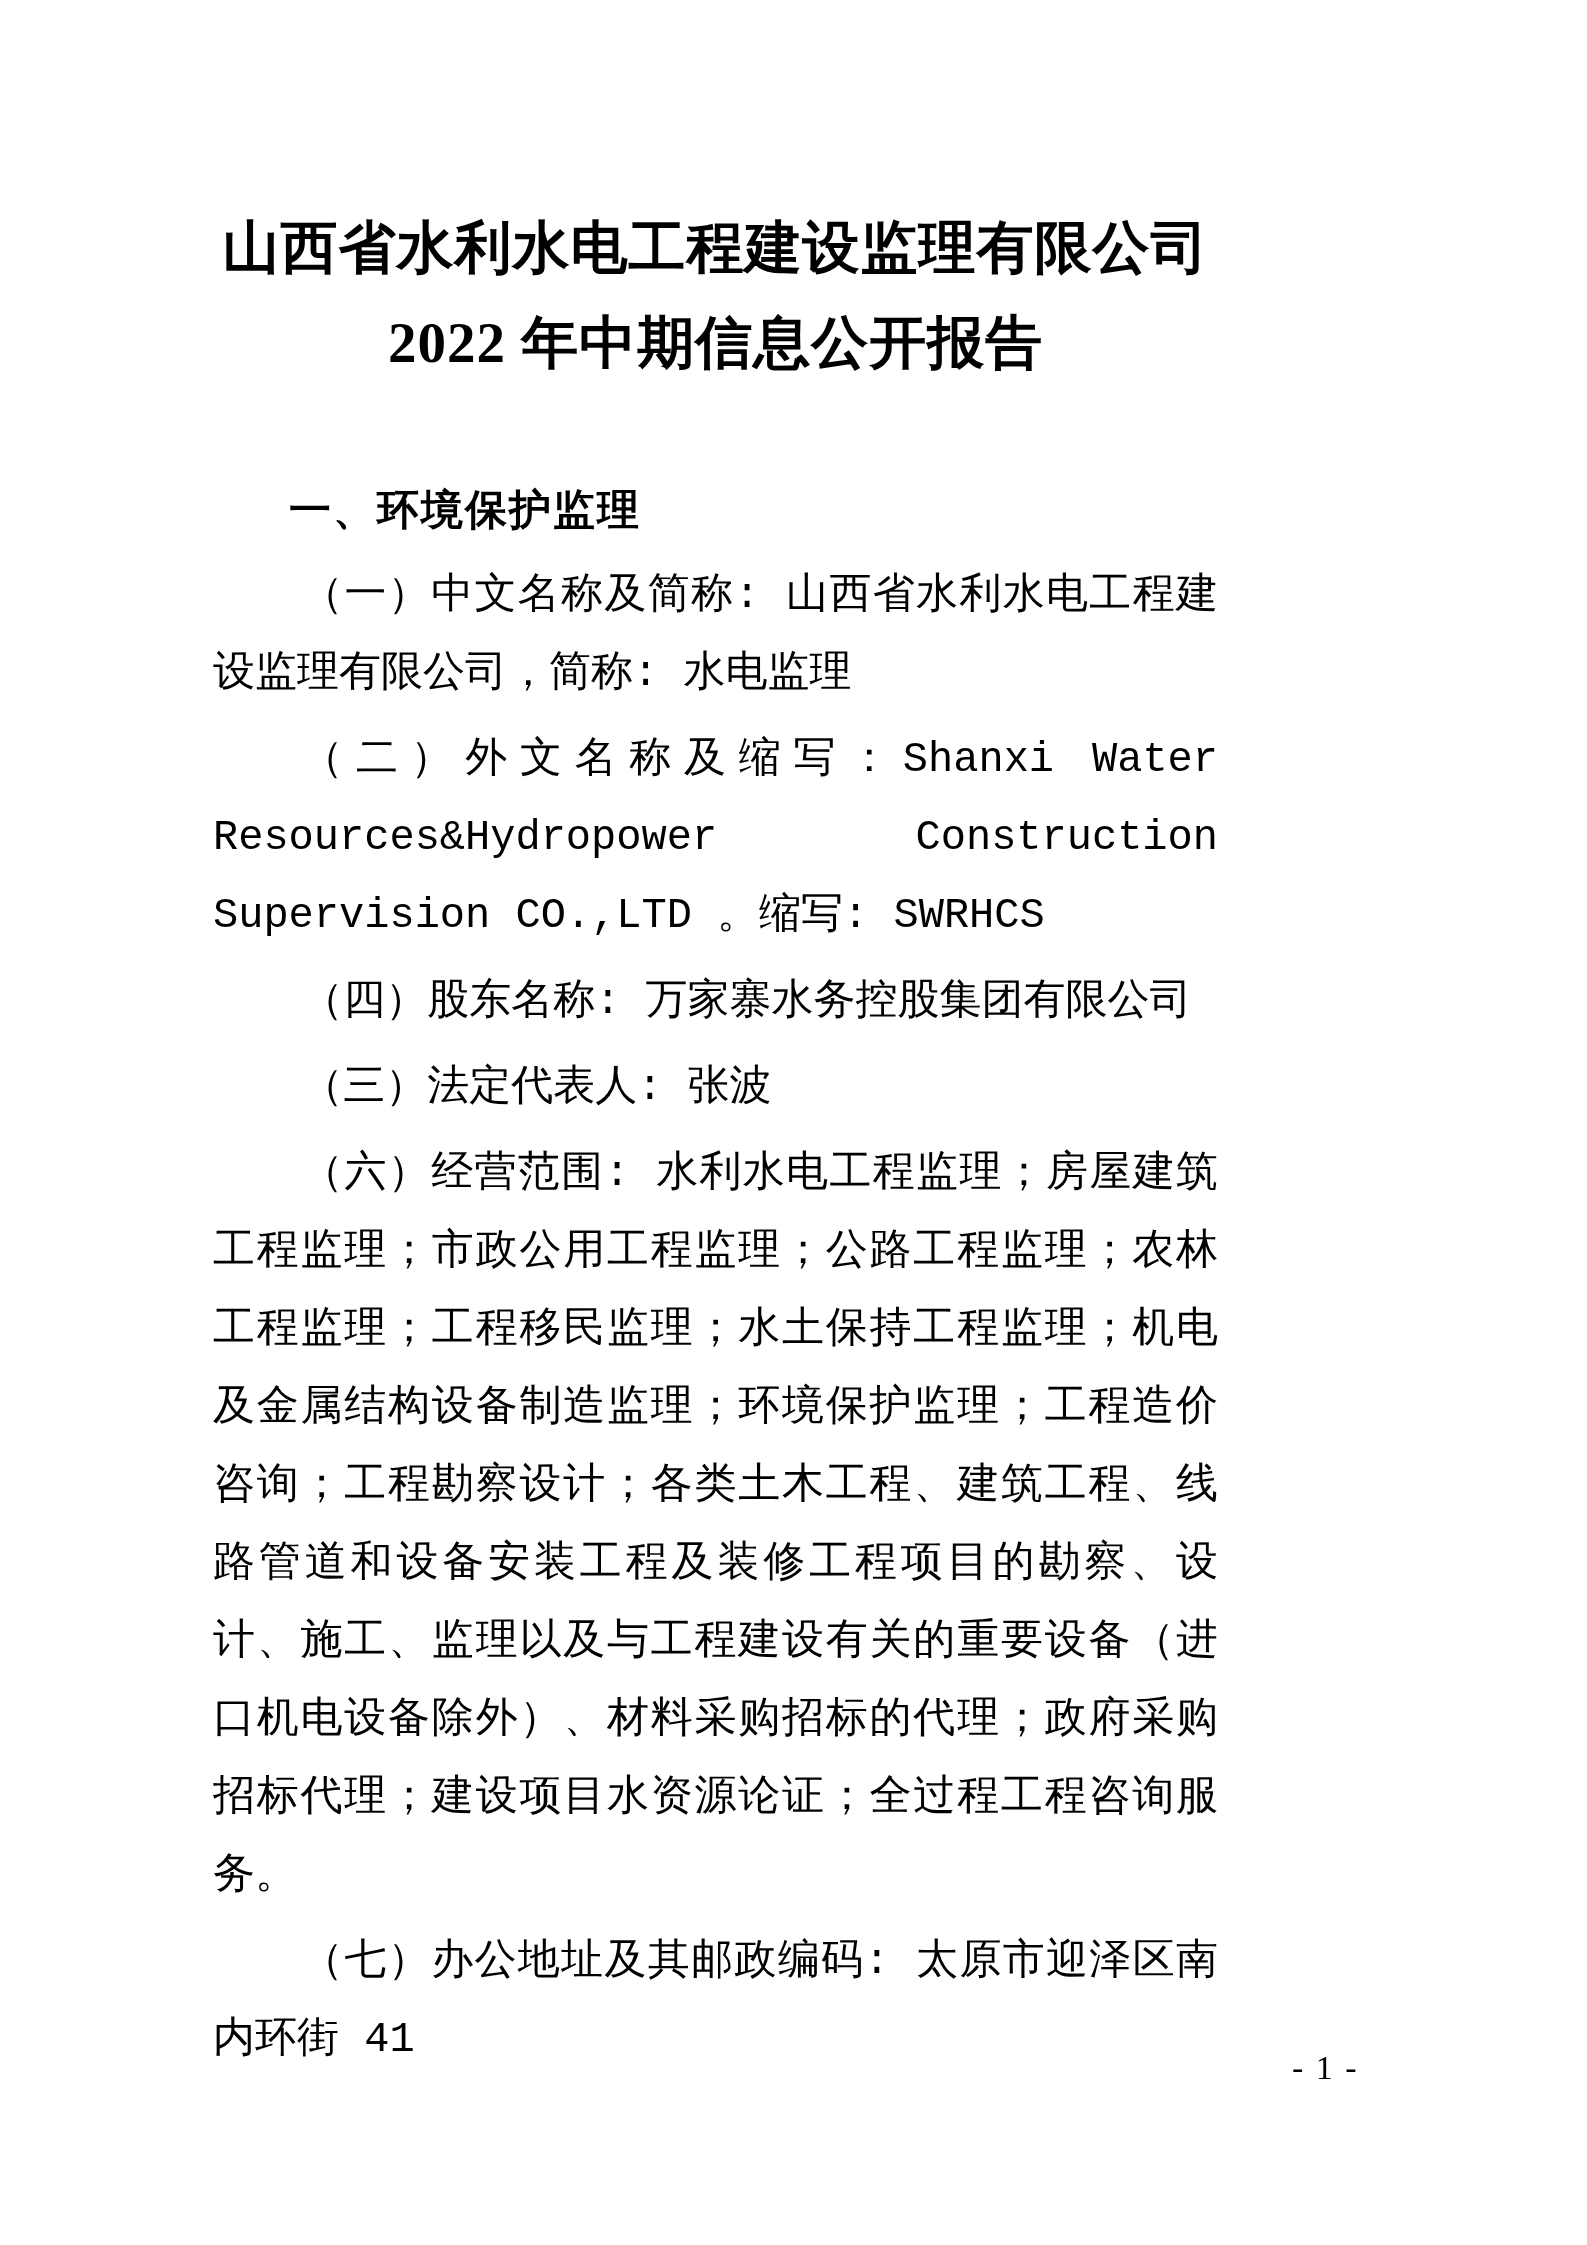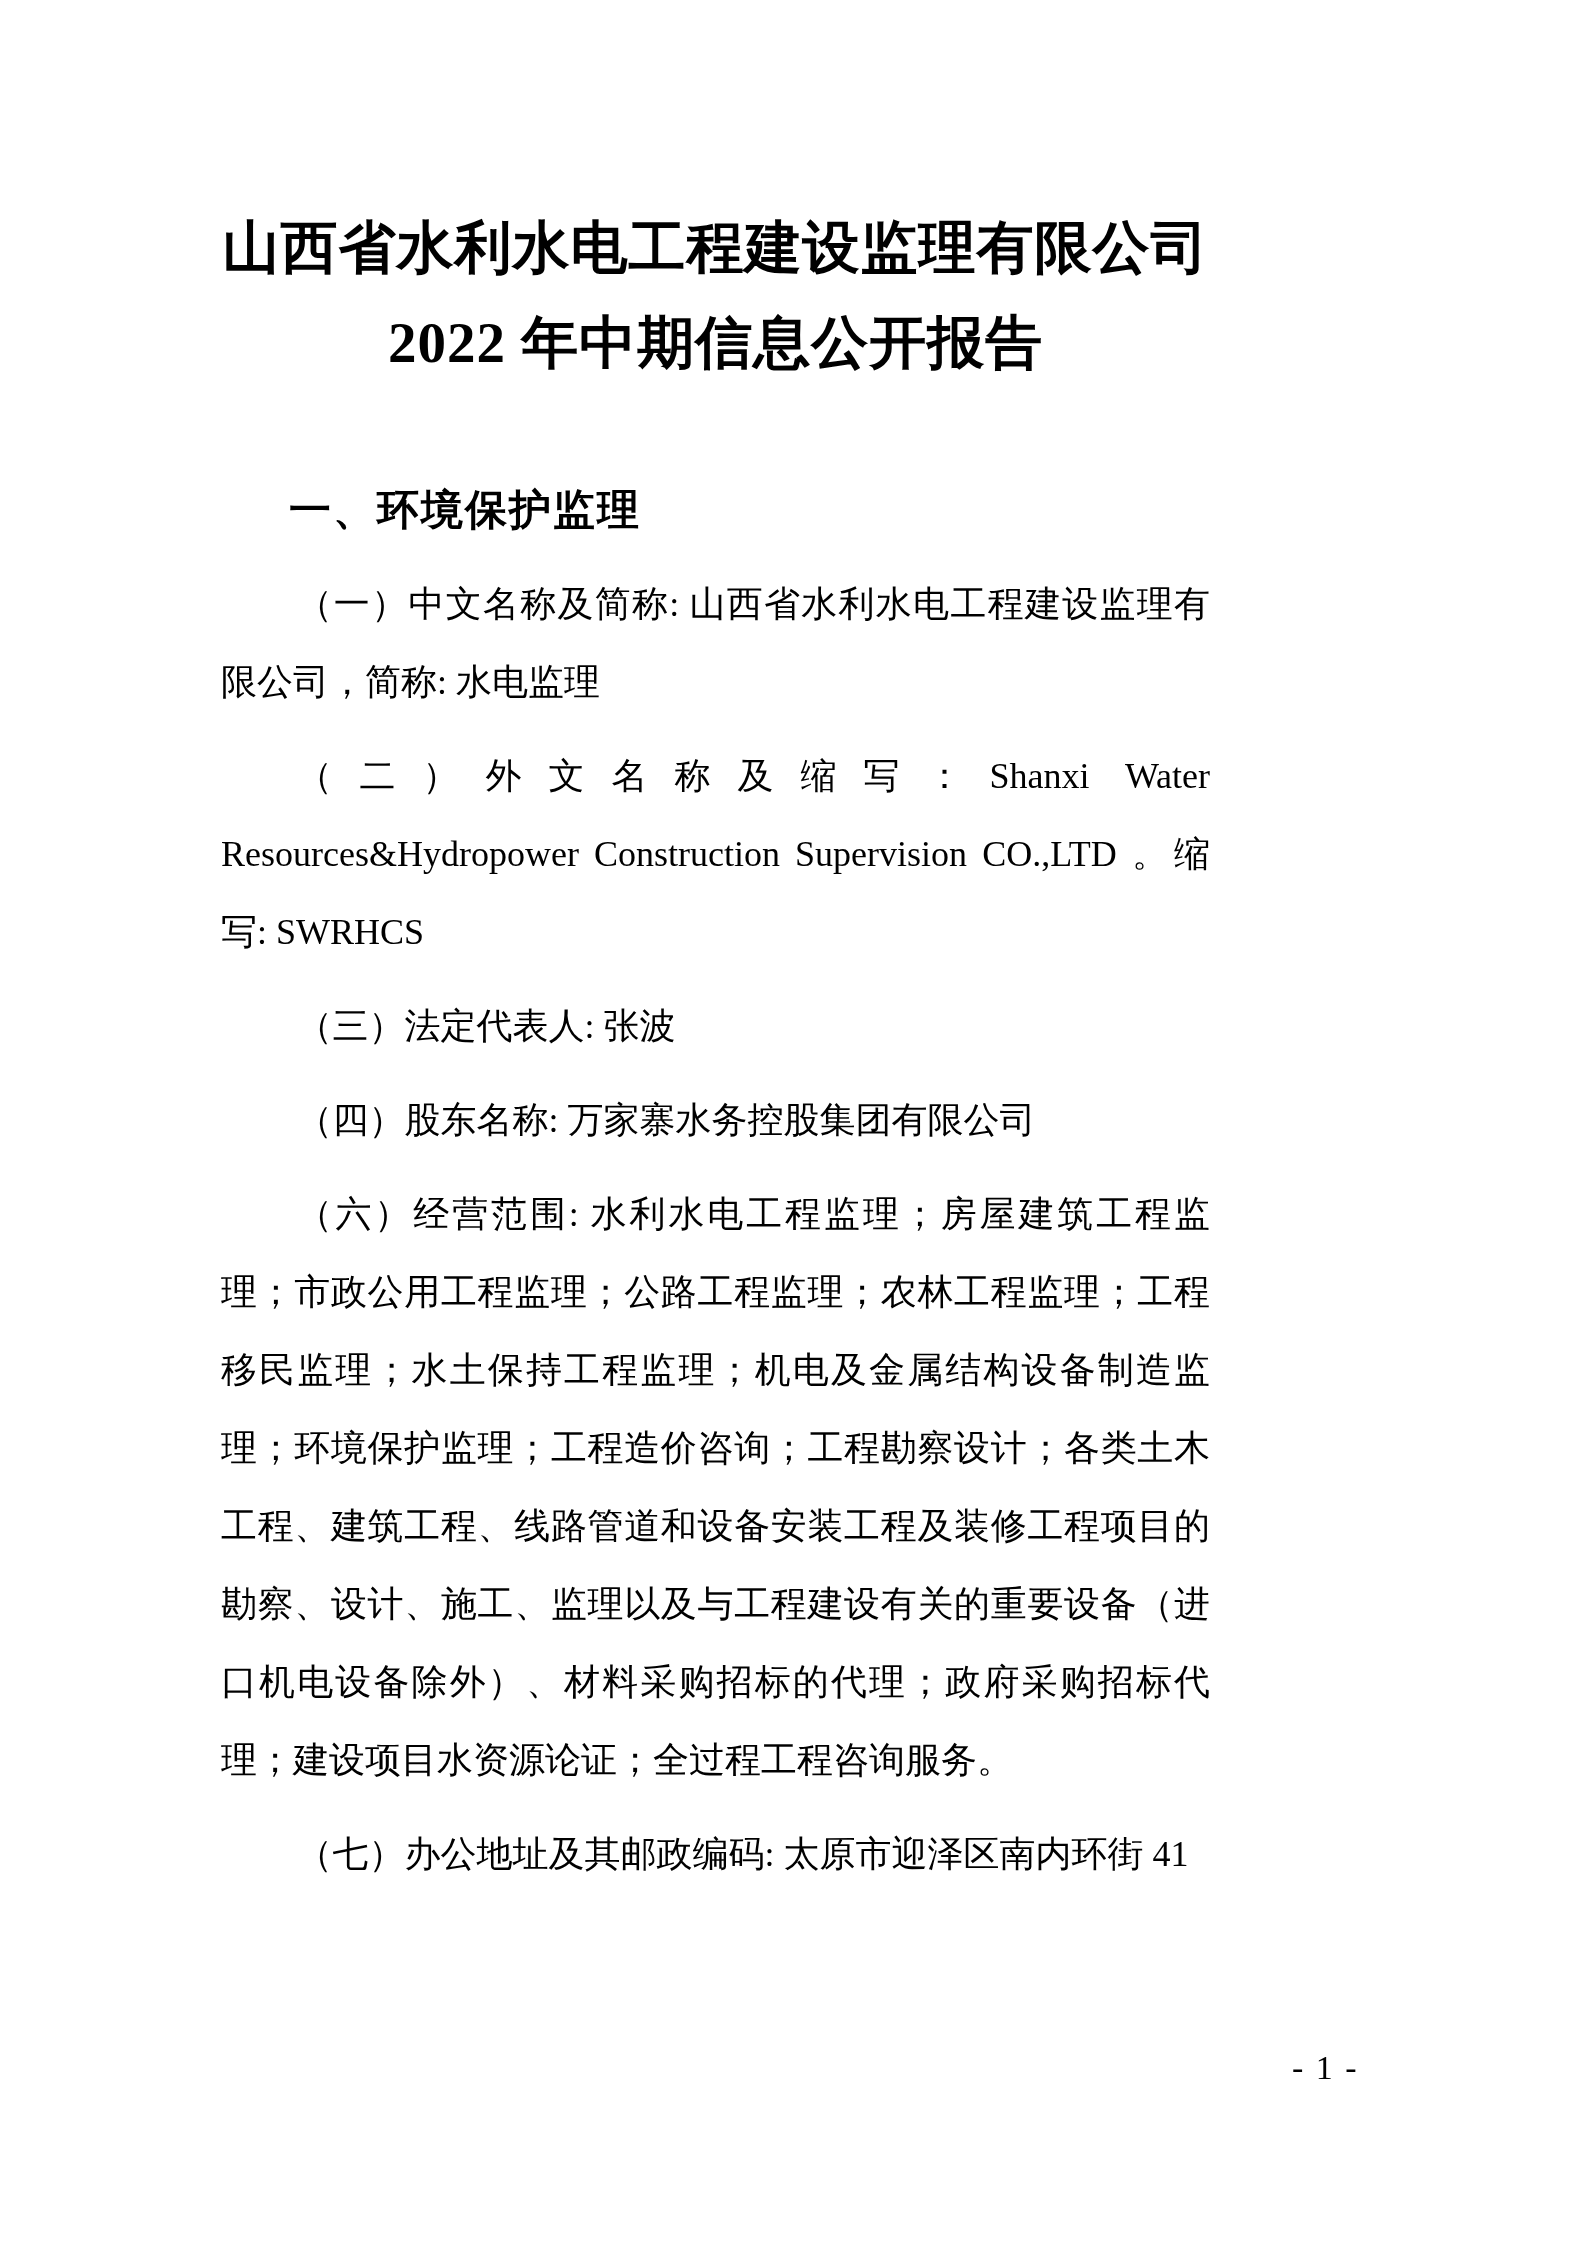--- a/index.html
+++ b/index.html
@@ -37,23 +37,23 @@
   .section-heading {
     margin: 81px 0 0 0;
     font-family: "Liberation Sans", sans-serif;
     font-size: 42px;
     font-weight: 700;
     line-height: 78px;
     text-indent: 2em;
     letter-spacing: 2px;
   }
   .body-para {
-    margin: 16px;
-    font-family: Liberation Serif, serif;
-    font-size: 36px;
+    margin: 8px;
+    font-family: Liberation Mono, monospace;
+    font-size: 42px;
     font-weight: 400;
     line-height: 78px;
     text-align: justify;
     text-justify: inter-ideograph;
     text-indent: 2.1em;
   }
   .page-number {
     position: absolute;
     top: 2046px;
     left: 1292px;
@@ -73,23 +73,23 @@
     <span class="title-line">山西省水利水电工程建设监理有限公司</span>
     <span class="title-line">2022 年中期信息公开报告</span>
   </h1>
 
   <h2 class="section-heading">一、环境保护监理</h2>
 
   <p class="body-para">（一）中文名称及简称: 山西省水利水电工程建设监理有限公司，简称: 水电监理</p>
 
   <p class="body-para">（二）外文名称及缩写：Shanxi Water Resources&amp;Hydropower Construction Supervision CO.,LTD 。缩写: SWRHCS</p>
 
+  <p class="body-para">（四）股东名称: 万家寨水务控股集团有限公司</p>
+
   <p class="body-para">（三）法定代表人: 张波</p>
-
-  <p class="body-para">（四）股东名称: 万家寨水务控股集团有限公司</p>
 
 
   <p class="body-para">（六）经营范围: 水利水电工程监理；房屋建筑工程监理；市政公用工程监理；公路工程监理；农林工程监理；工程移民监理；水土保持工程监理；机电及金属结构设备制造监理；环境保护监理；工程造价咨询；工程勘察设计；各类土木工程、建筑工程、线路管道和设备安装工程及装修工程项目的勘察、设计、施工、监理以及与工程建设有关的重要设备（进口机电设备除外）、材料采购招标的代理；政府采购招标代理；建设项目水资源论证；全过程工程咨询服务。</p>
 
   <p class="body-para">（七）办公地址及其邮政编码: 太原市迎泽区南内环街 41</p>
 
 </div>
 
 <div class="page-number">- 1 -</div>
 

